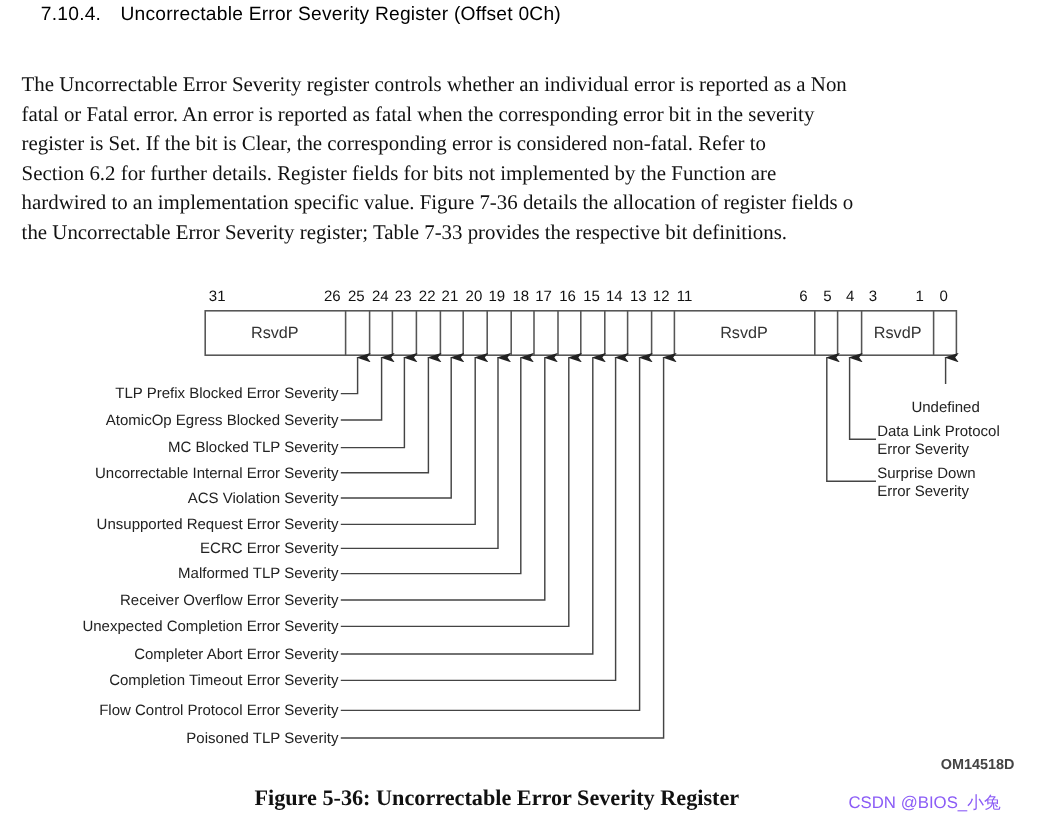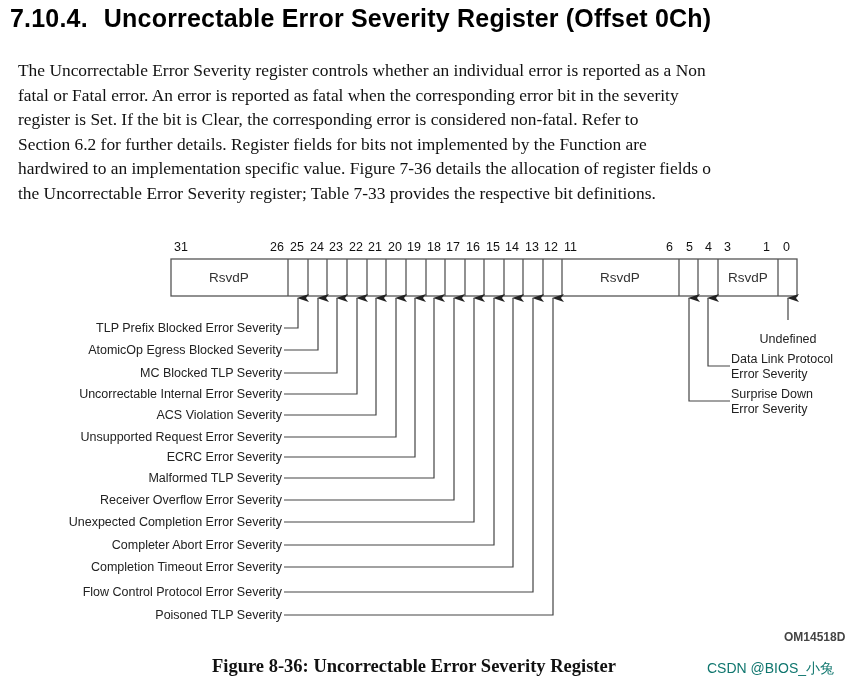--- a/index.html
+++ b/index.html
@@ -1,23 +1,23 @@
 <!DOCTYPE html>
 <html><head>
 <meta charset="utf-8">
 <style>
   html, body { margin:0; padding:0; background:#ffffff; }
   body { width:865px; height:687px; position:relative; overflow:hidden; color:#000; }
-  .heading { position:absolute; left:10px; top:4px; font-family:"Liberation Sans", sans-serif; font-weight:bold; font-size:25px; white-space:nowrap; letter-spacing:0.2px; }
+  .heading { position:absolute; left:34px; top:4px; font-family:"Liberation Sans", sans-serif; font-weight:normal; font-size:16px; white-space:nowrap; letter-spacing:0.2px; }
   .heading .num { margin-right:16px; }
   .para { position:absolute; left:18px; top:58px; width:860px; font-family:"Liberation Serif", serif; font-size:17.4px; line-height:24.6px; white-space:nowrap; color:#111; }
   .para div { height:24.6px; }
   svg.fig { position:absolute; left:0; top:0; }
   .caption { position:absolute; left:212px; top:656px; font-family:"Liberation Serif", serif; font-weight:bold; font-size:18.5px; white-space:nowrap; color:#111; }
-  .watermark { position:absolute; left:707px; top:660px; font-family:"Liberation Sans", sans-serif; font-size:14px; color:#0f766e; white-space:nowrap; }
+  .watermark { position:absolute; left:707px; top:660px; font-family:"Liberation Sans", sans-serif; font-size:14px; color:#8b5cf6; white-space:nowrap; }
   .figid { position:absolute; left:784px; top:630px; font-family:"Liberation Sans", sans-serif; font-size:12px; font-weight:bold; color:#444; white-space:nowrap; }
 </style>
 </head>
 <body>
 
 <div class="heading">
   <span class="num">7.10.4.</span><span>Uncorrectable Error Severity Register (Offset 0Ch)</span>
 </div>
 
 <div class="para">
@@ -130,14 +130,14 @@
   <g font-family="Liberation Sans, sans-serif" font-size="12.5" fill="#222">
     <text x="788" y="343" text-anchor="middle">Undefined</text>
     <text x="731" y="363">Data Link Protocol</text>
     <text x="731" y="378">Error Severity</text>
     <text x="731" y="398">Surprise Down</text>
     <text x="731" y="413">Error Severity</text>
   </g>
 </svg>
 
 <div class="figid">OM14518D</div>
-<div class="caption">Figure 8-36:  Uncorrectable Error Severity Register</div>
+<div class="caption">Figure 5-36:  Uncorrectable Error Severity Register</div>
 <div class="watermark">CSDN @BIOS_小兔</div>
 
 </body></html>

